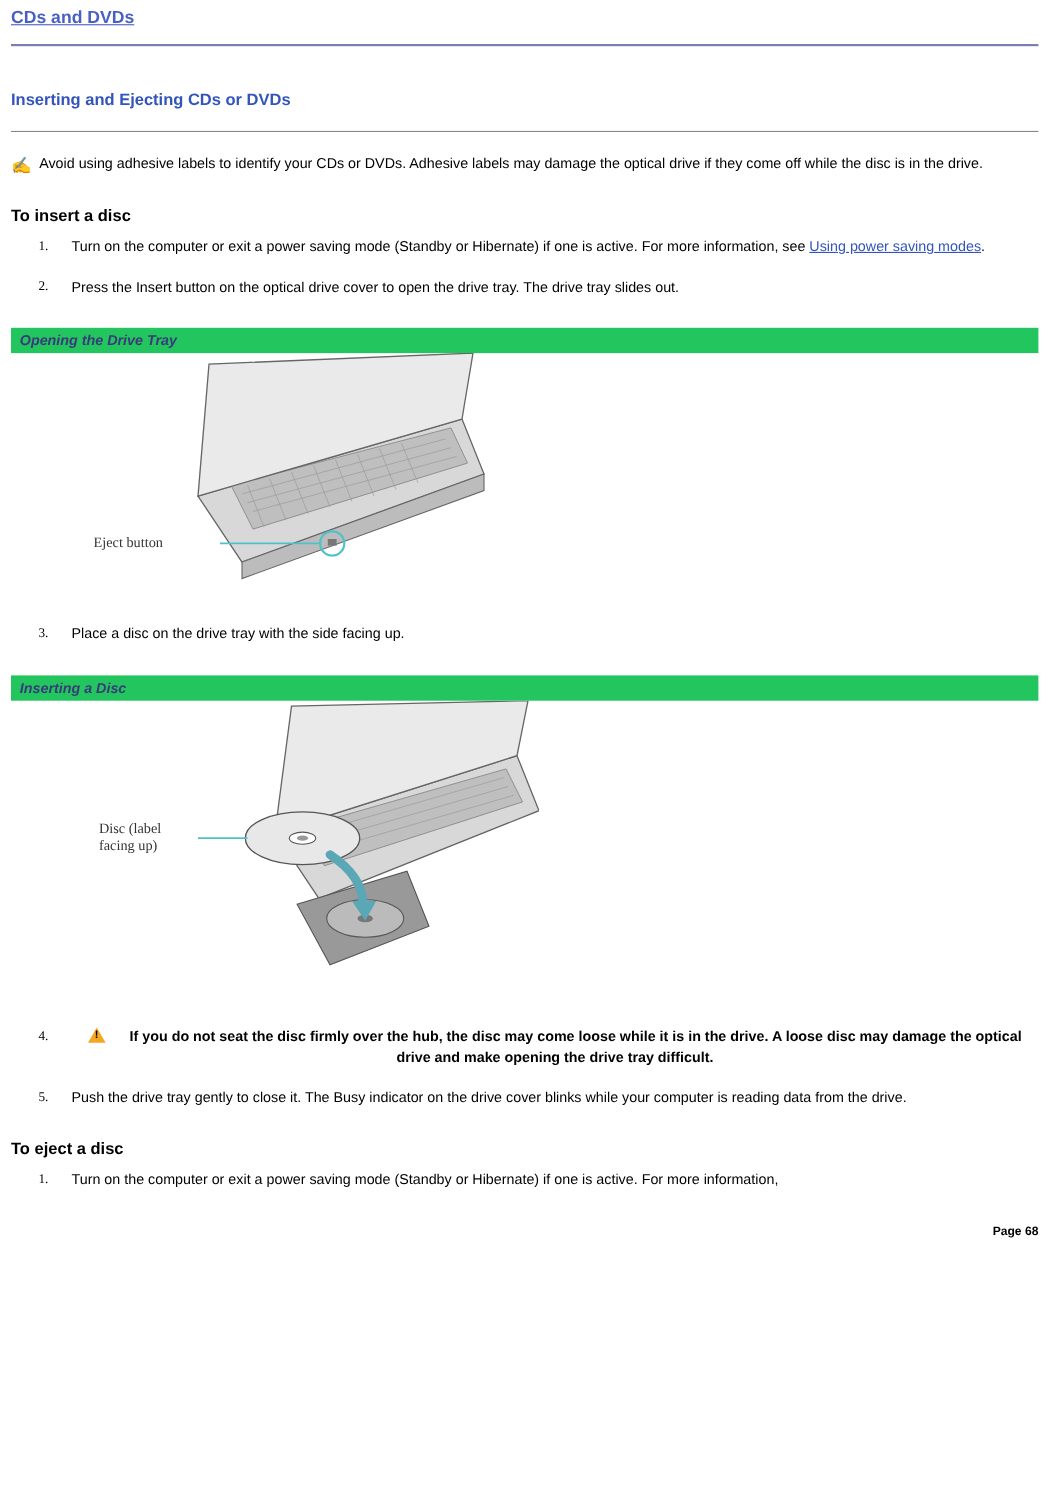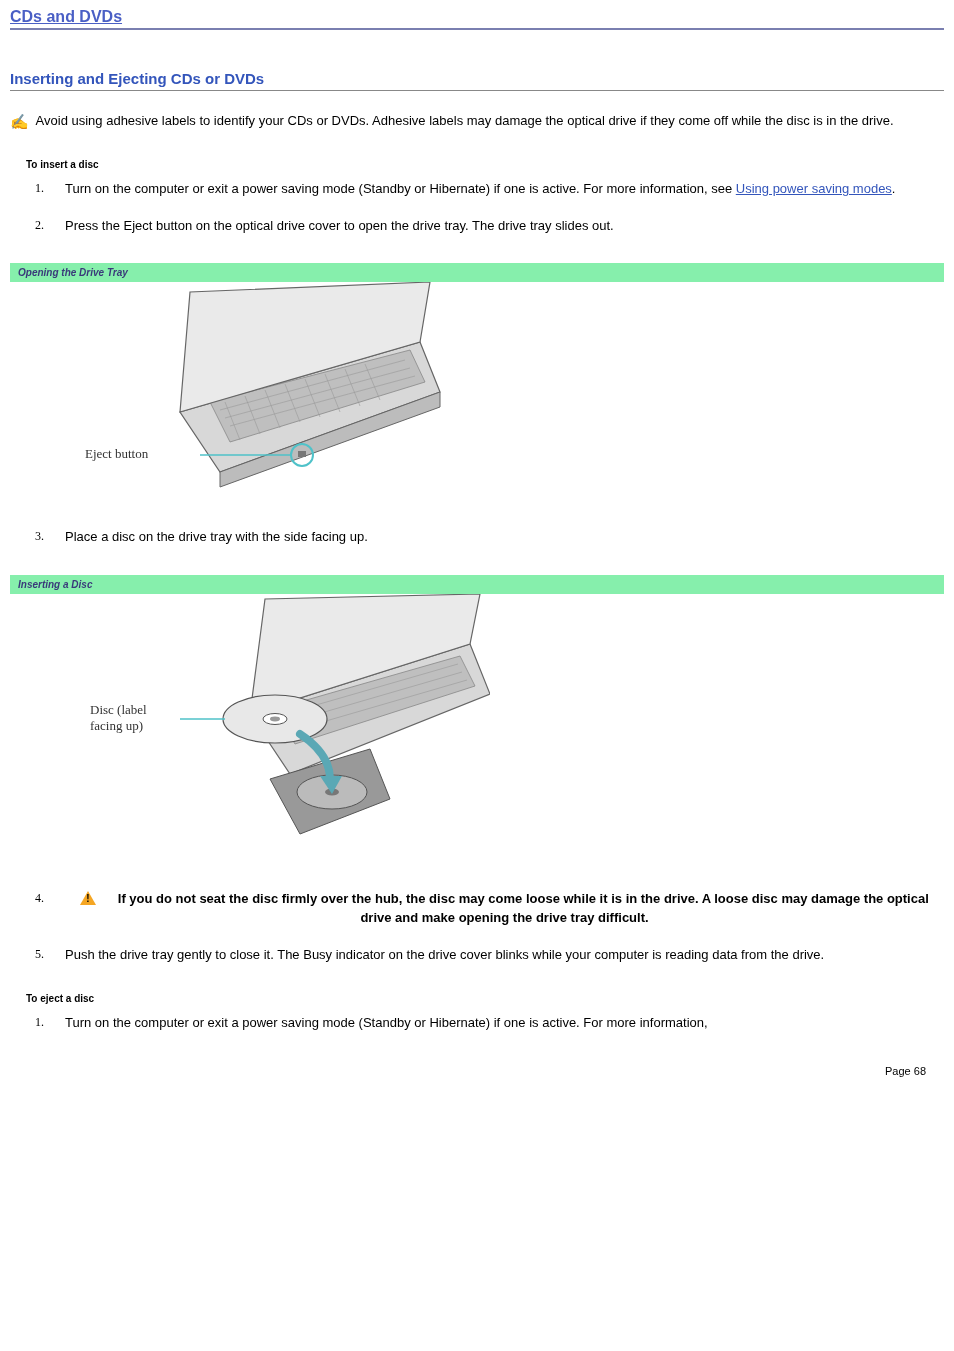--- a/index.html
+++ b/index.html
@@ -11,29 +11,29 @@
     width: 954px;
     box-sizing: border-box;
     position: relative;
   }
   .page-title {
     color: #4a5fc5;
     font-weight: bold;
     font-size: 16px;
     text-decoration: underline;
     border-bottom: 2px solid #7a7fb0;
-    padding-bottom: 2px;
+    padding-bottom: 14px;
     margin-bottom: 40px;
   }
   .section-title {
     color: #3355bb;
     font-weight: bold;
     font-size: 15px;
     border-bottom: 1px solid #888;
-    padding-bottom: 3px;
+    padding-bottom: 20px;
     margin-bottom: 20px;
   }
   .note-icon {
     display: inline-block;
     font-size: 15px;
     margin-right: 4px;
     vertical-align: -2px;
   }
   .warn-icon {
     display: inline-block;
@@ -53,22 +53,22 @@
     font-size: 10px;
     font-weight: bold;
     color: #000;
   }
   .note-block {
     margin: 10px 0 26px 0;
     line-height: 1.45;
   }
   .sub-heading {
     font-weight: bold;
-    font-size: 10px;
-    margin: 14px 0 10px 16px;
+    font-size: 15px;
+    margin: 14px 0 10px 0;
   }
   ol.steps {
     list-style: none;
     padding: 0;
     margin: 0 0 28px 0;
   }
   ol.steps > li {
     position: relative;
     padding-left: 55px;
     margin-bottom: 18px;
@@ -79,25 +79,25 @@
     left: 25px;
     top: 0;
     font-family: Georgia, 'Times New Roman', serif;
     font-size: 12px;
   }
   a.inline-link {
     color: #3355bb;
     text-decoration: underline;
   }
   .fig-bar {
-    background: #86efac;
+    background: #22c55e;
     color: #3a3a7a;
     font-style: italic;
     font-weight: bold;
-    font-size: 10px;
+    font-size: 13px;
     padding: 4px 8px;
     margin: 6px 0 0 0;
   }
   .fig-box {
     margin: 0 0 36px 60px;
   }
   .fig-svg {
     display: block;
   }
   .sub-note {
@@ -109,24 +109,24 @@
   .warn-block {
     margin-left: 55px;
     margin-top: 18px;
     margin-bottom: 16px;
     font-weight: bold;
     line-height: 1.45;
     text-align: center;
   }
   .page-num {
     position: absolute;
-    right: 28px;
+    right: 10px;
     bottom: 4px;
     font-size: 11px;
-    font-weight: normal;
+    font-weight: bold;
   }
 </style>
 </head>
 <body>
 
 <div class="page-title">CDs and DVDs</div>
 
 <div class="section-title">Inserting and Ejecting CDs or DVDs</div>
 
 <div class="note-block">
@@ -136,21 +136,21 @@
 
 <div class="sub-heading">To insert a disc</div>
 
 <ol class="steps">
   <li>
     <span class="num">1.</span>
     <span>Turn on the computer or exit a power saving mode (Standby or Hibernate) if one is active. For more information, see </span><a href="#" class="inline-link">Using power saving modes</a><span>.</span>
   </li>
   <li>
     <span class="num">2.</span>
-    <span>Press the Eject button on the optical drive cover to open the drive tray. The drive tray slides out.</span>
+    <span>Press the Insert button on the optical drive cover to open the drive tray. The drive tray slides out.</span>
   </li>
 </ol>
 
 <div class="fig-bar">Opening the Drive Tray</div>
 <div class="fig-box">
   <svg class="fig-svg" width="380" height="210" viewBox="0 0 380 210">
 
     <polygon points="110,130 350,60 370,110 150,190" fill="#d8d8d8" stroke="#666" stroke-width="1.2"></polygon>
 
     <polygon points="140,120 340,68 355,100 160,160" fill="#bfbfbf" stroke="#888" stroke-width="0.8"></polygon>

